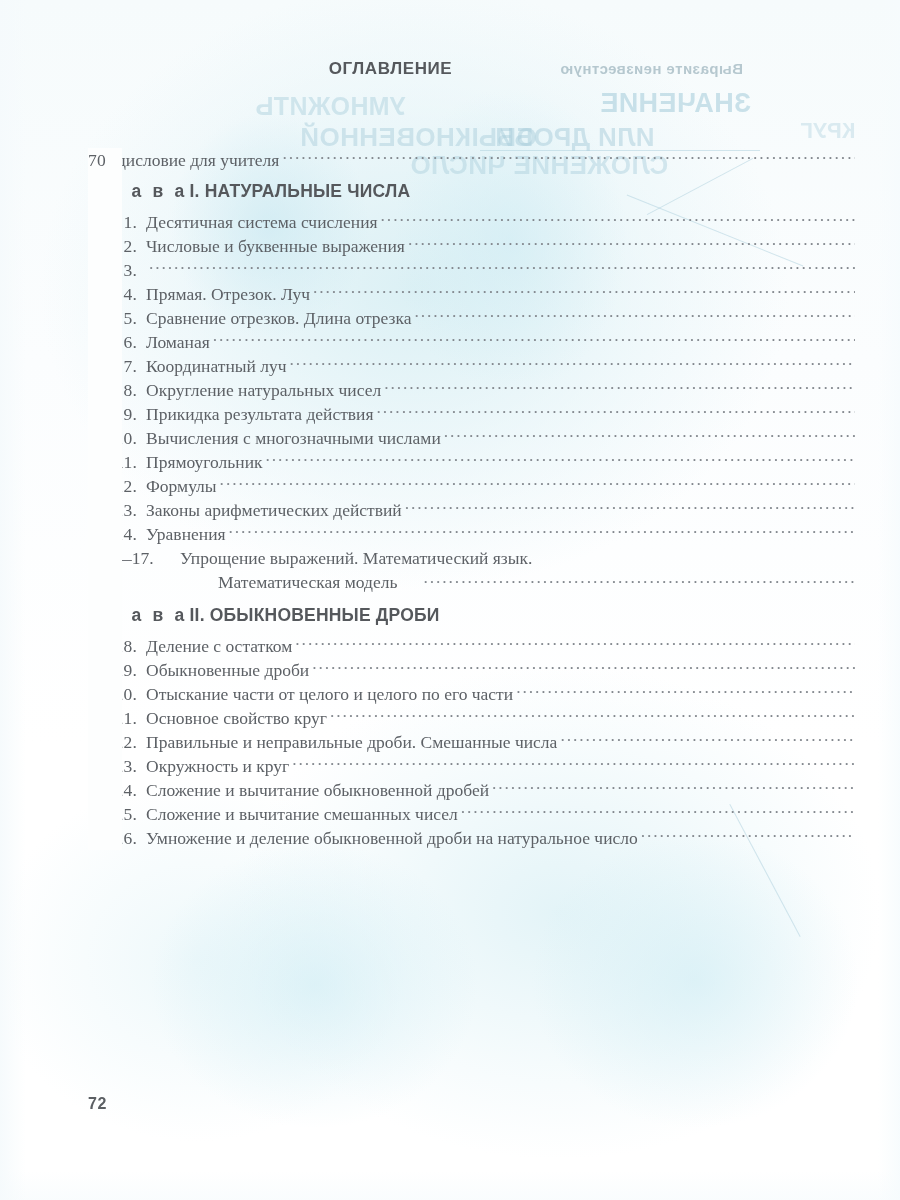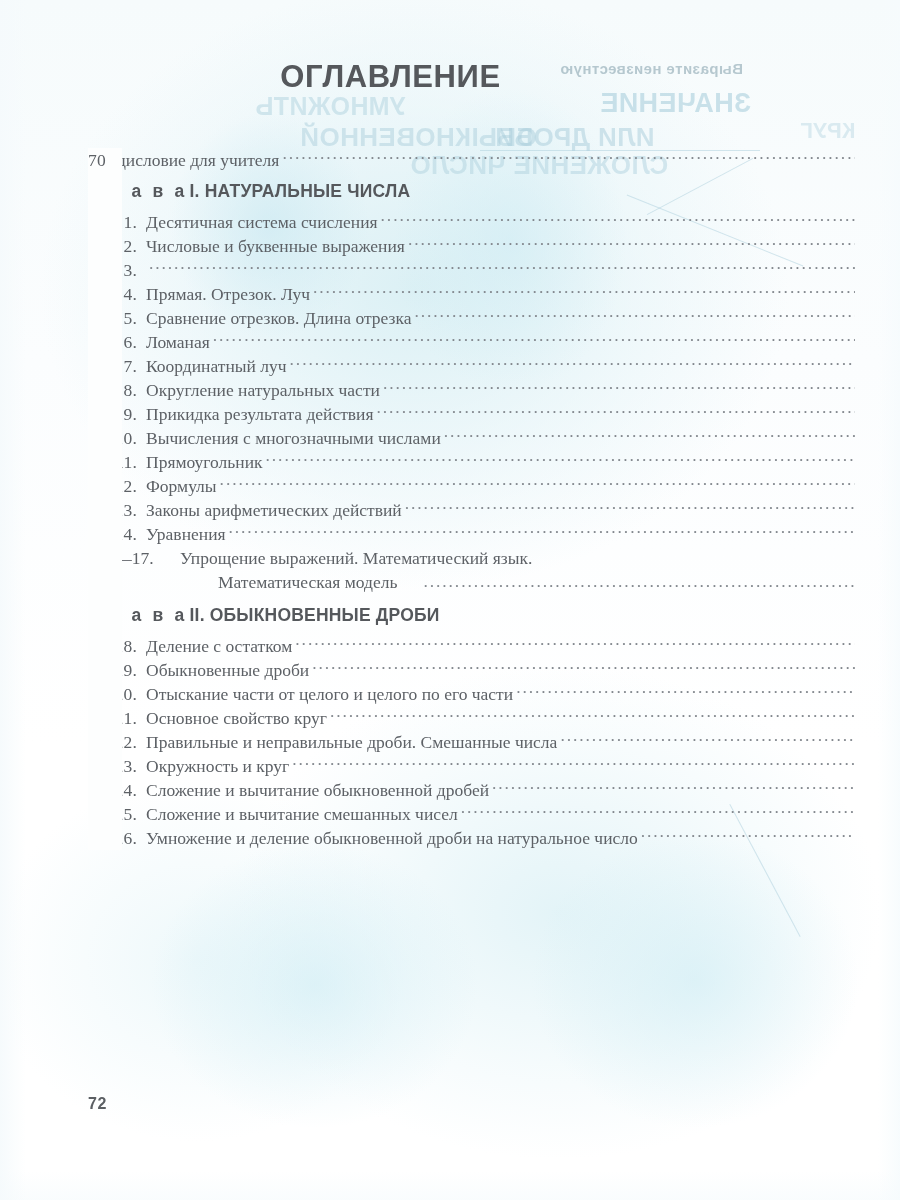--- a/index.html
+++ b/index.html
@@ -85,21 +85,21 @@
   }
 
   .doc-title {
     position: absolute;
     top: 59px;
     left: 0;
     width: 781px;
     text-align: center;
     font-family: "Liberation Sans", "DejaVu Sans", sans-serif;
     font-weight: bold;
-    font-size: 31px;
+    font-size: 17px;
     letter-spacing: 0.6px;
     color: #55585c;
   }
 
   .toc {
     position: absolute;
     top: 148px;
     left: 88px;
     width: 770px;
     color: #5d6166;
@@ -185,21 +185,21 @@
     white-space: nowrap;
   }
   .row-multi .first-line .num {
     flex: 0 0 auto;
     width: 92px;
     text-align: left;
     box-sizing: border-box;
   }
   .row-multi .second-line {
     display: flex;
-    align-items: flex-end;
+    align-items: center;
     white-space: nowrap;
     padding-left: 130px;
     gap: 26px;
   }
   .row-multi .second-line .title { flex: 0 0 auto; }
   .row-multi .second-line .leader {
     flex: 1 1 auto;
     overflow: hidden;
     margin: 0 1px 0 0;
     position: relative;
@@ -314,21 +314,21 @@
         <span class="page">25</span>
       </div>
       <div class="row">
         <span class="num">§  7.</span>
         <span class="title">Координатный луч</span>
         <span class="leader"></span>
         <span class="page">30</span>
       </div>
       <div class="row">
         <span class="num">§  8.</span>
-        <span class="title">Округление натуральных части</span>
+        <span class="title">Округление натуральных чисел</span>
         <span class="leader"></span>
         <span class="page">33</span>
       </div>
       <div class="row">
         <span class="num">§  9.</span>
         <span class="title">Прикидка результата действия</span>
         <span class="leader"></span>
         <span class="page">36</span>
       </div>
       <div class="row">

